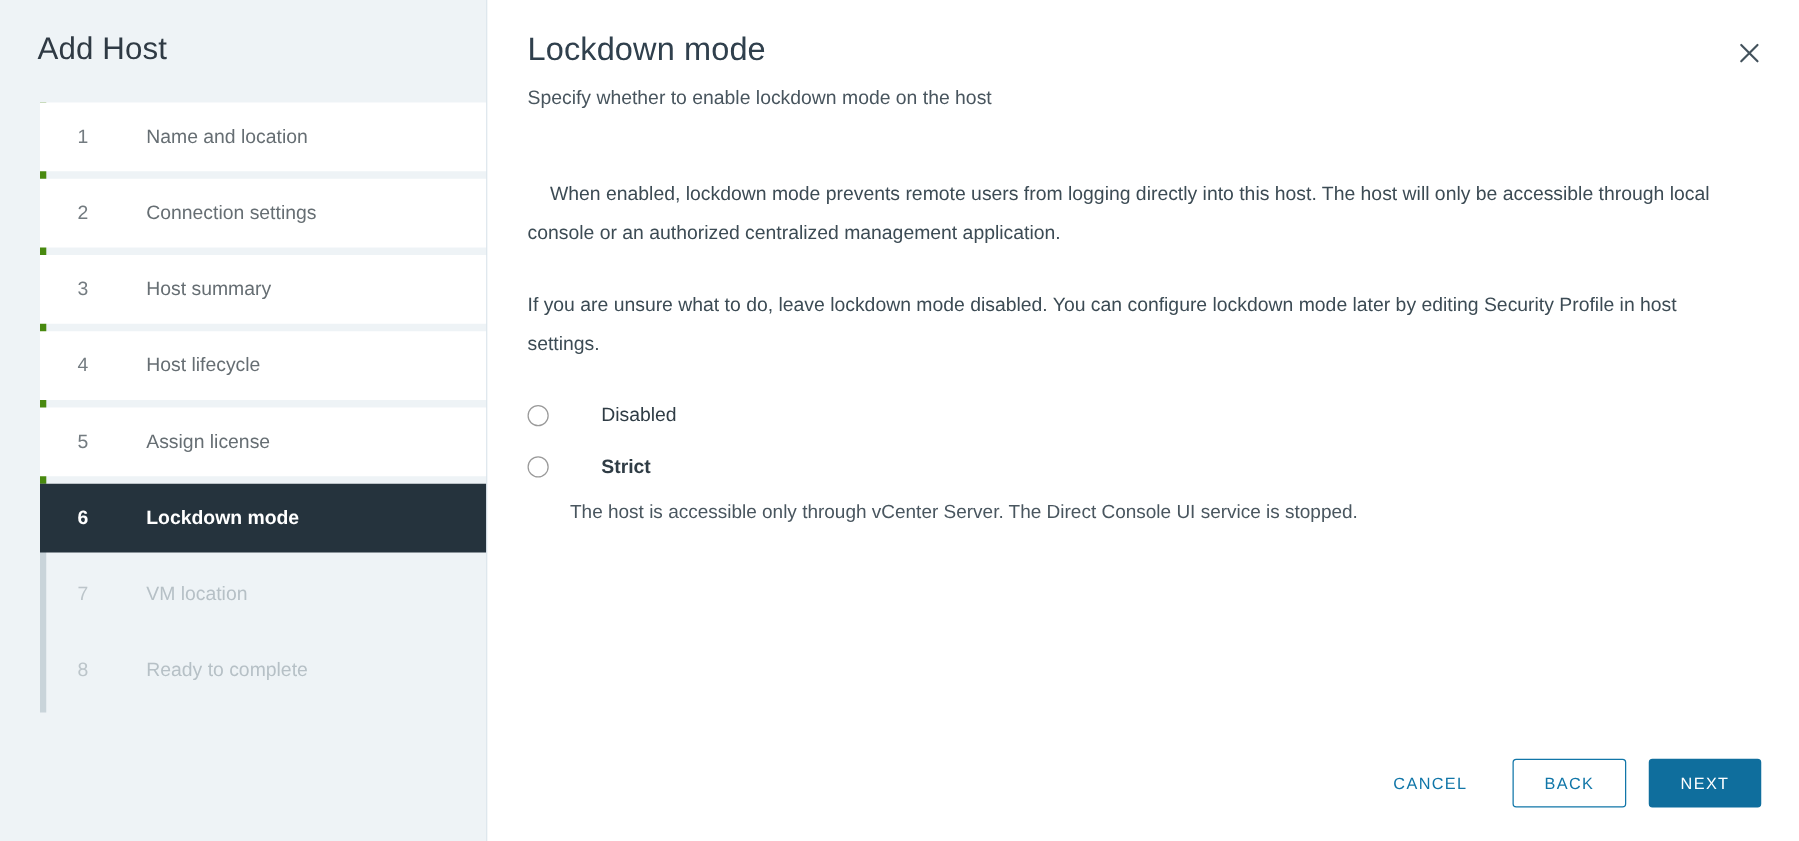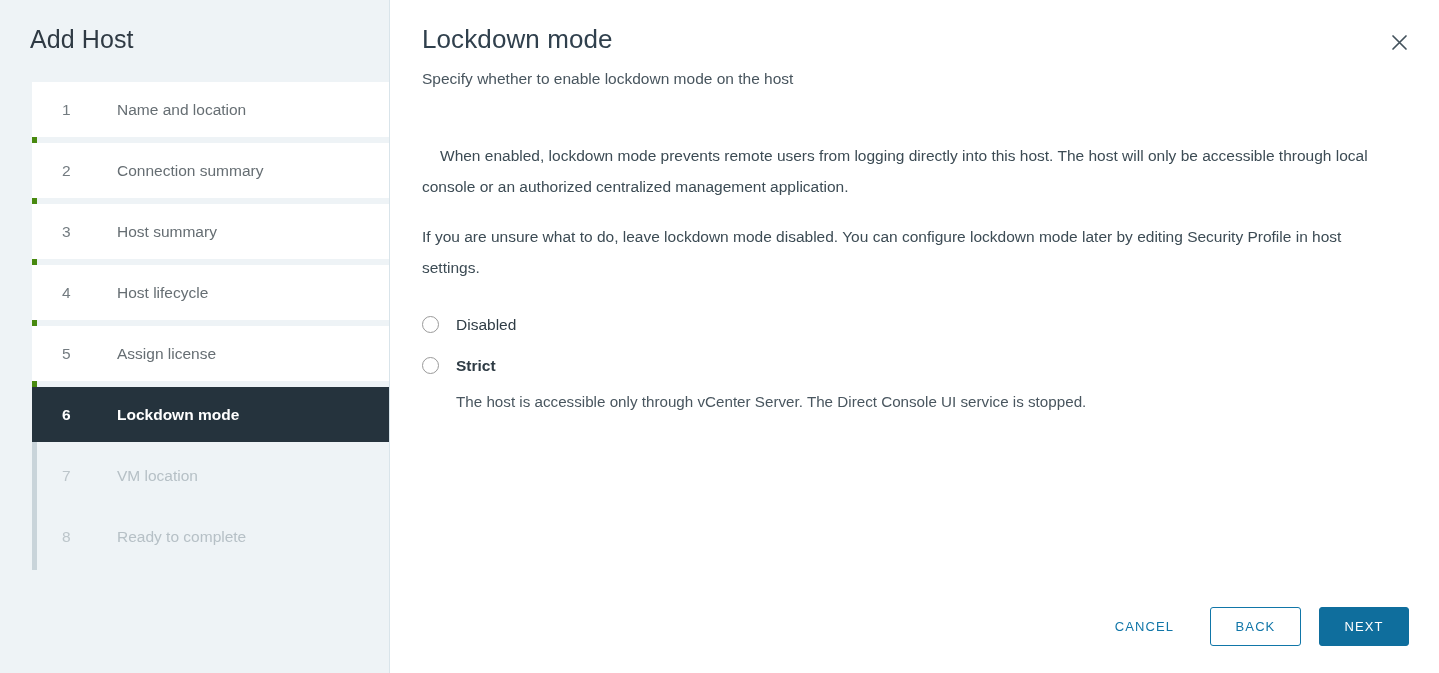--- a/index.html
+++ b/index.html
@@ -131,31 +131,32 @@
   }
 
   .para {
     font-size: 15.5px;
     color: #3c4b54;
     line-height: 31px;
     margin: 0;
     max-width: 965px;
   }
   .para-1 { margin-top: 50px; text-indent: 18px; }
-  .para-2 { margin-top: 19px; }
+  .para-2 { margin-top: 27px; }
 
   
   .radio-group { margin-top: 28px; }
 
   .radio-row {
     display: flex;
     align-items: center;
     height: 27px;
     cursor: pointer;
     margin-bottom: 0;
+    gap: 25px;
   }
 
   .radio-mark {
     position: relative;
     width: 17px; height: 17px;
     flex: 0 0 17px;
     border-radius: 50%;
     border: 1.5px solid #9a9a9a;
     background: #ffffff;
     margin-right: 17px;
@@ -245,21 +246,21 @@
       <div class="rail"></div>
       <div class="rail-done"></div>
 
       <div class="step done">
         <span class="step-num">1</span>
         <span class="step-label">Name and location</span>
       </div>
 
       <div class="step done">
         <span class="step-num">2</span>
-        <span class="step-label">Connection summary</span>
+        <span class="step-label">Connection settings</span>
       </div>
 
       <div class="step done">
         <span class="step-num">3</span>
         <span class="step-label">Host summary</span>
       </div>
 
       <div class="step done">
         <span class="step-num">4</span>
         <span class="step-label">Host lifecycle</span>

